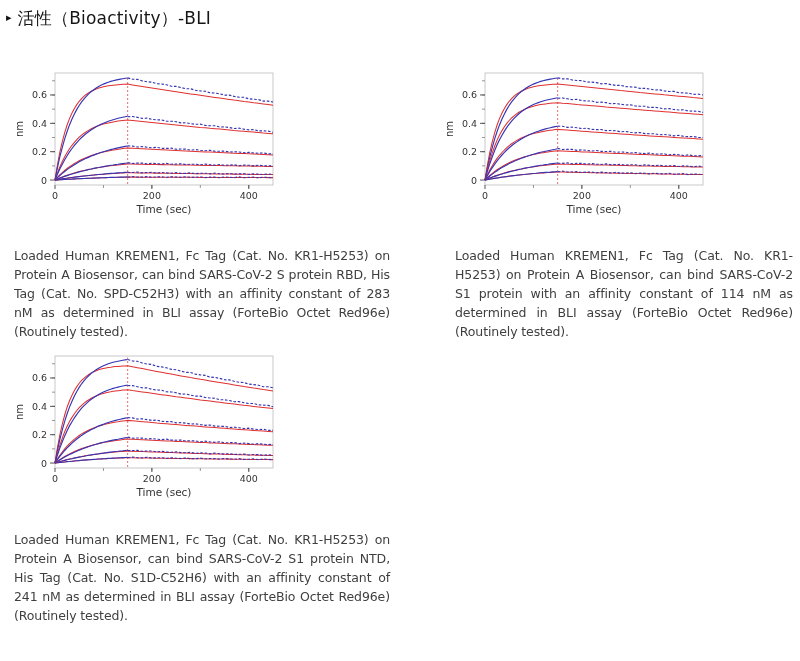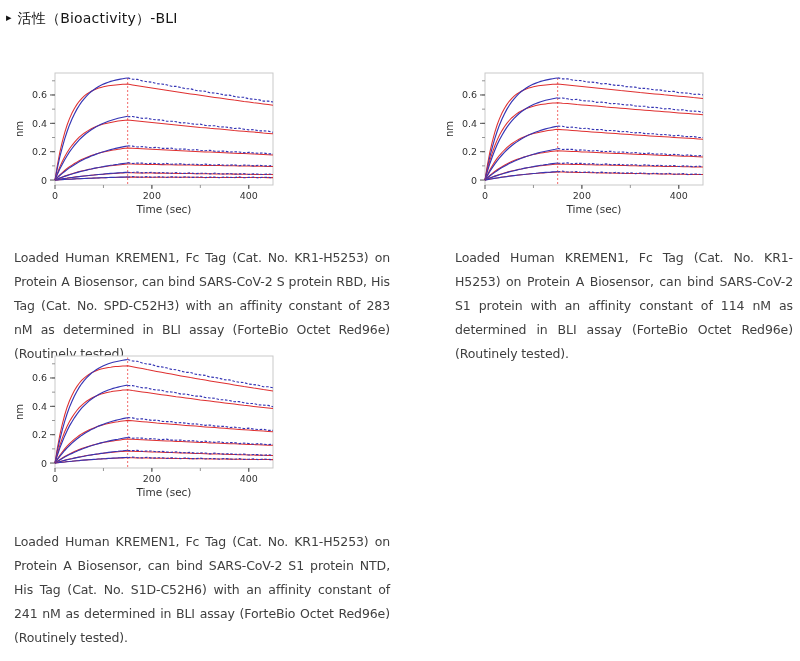--- a/index.html
+++ b/index.html
@@ -1,29 +1,29 @@
 <!DOCTYPE html>
 <html><head>
 <meta charset="utf-8">
 <style>
   html,body{margin:0;padding:0;background:#ffffff;}
   body{font-family:"DejaVu Sans","Liberation Sans",sans-serif;}
   .page{position:relative;width:800px;height:661px;background:#ffffff;overflow:hidden;}
 
   .section-header{position:absolute;left:6px;top:7px;display:flex;align-items:flex-start;}
   .tri{font-size:11px;line-height:22px;color:#111111;margin-right:6px;}
-  .section-title{font-size:14px;line-height:22px;color:#161616;font-weight:400;letter-spacing:.2px;}
+  .section-title{font-size:17px;line-height:22px;color:#161616;font-weight:400;letter-spacing:.2px;}
 
   .fig{position:absolute;width:281px;height:158px;}
   #fig1{left:14px;top:62px;}
   #fig2{left:444px;top:62px;}
   #fig3{left:14px;top:345px;}
   .fig svg{display:block;width:281px;height:158px;}
 
-  .caption{position:absolute;font-size:12.5px;line-height:24px;color:#3f3f3f;text-align:justify;letter-spacing:-0.1px;}
+  .caption{position:absolute;font-size:12.5px;line-height:19px;color:#3f3f3f;text-align:justify;letter-spacing:-0.1px;}
   #cap1{left:14px;top:233px;width:376px;}
   #cap2{left:455px;top:233px;width:338px;}
   #cap3{left:14px;top:517px;width:376px;}
 
   svg text{font-family:"DejaVu Sans","Liberation Sans",sans-serif;}
 </style>
 </head>
 <body>
 
 <div class="page">

